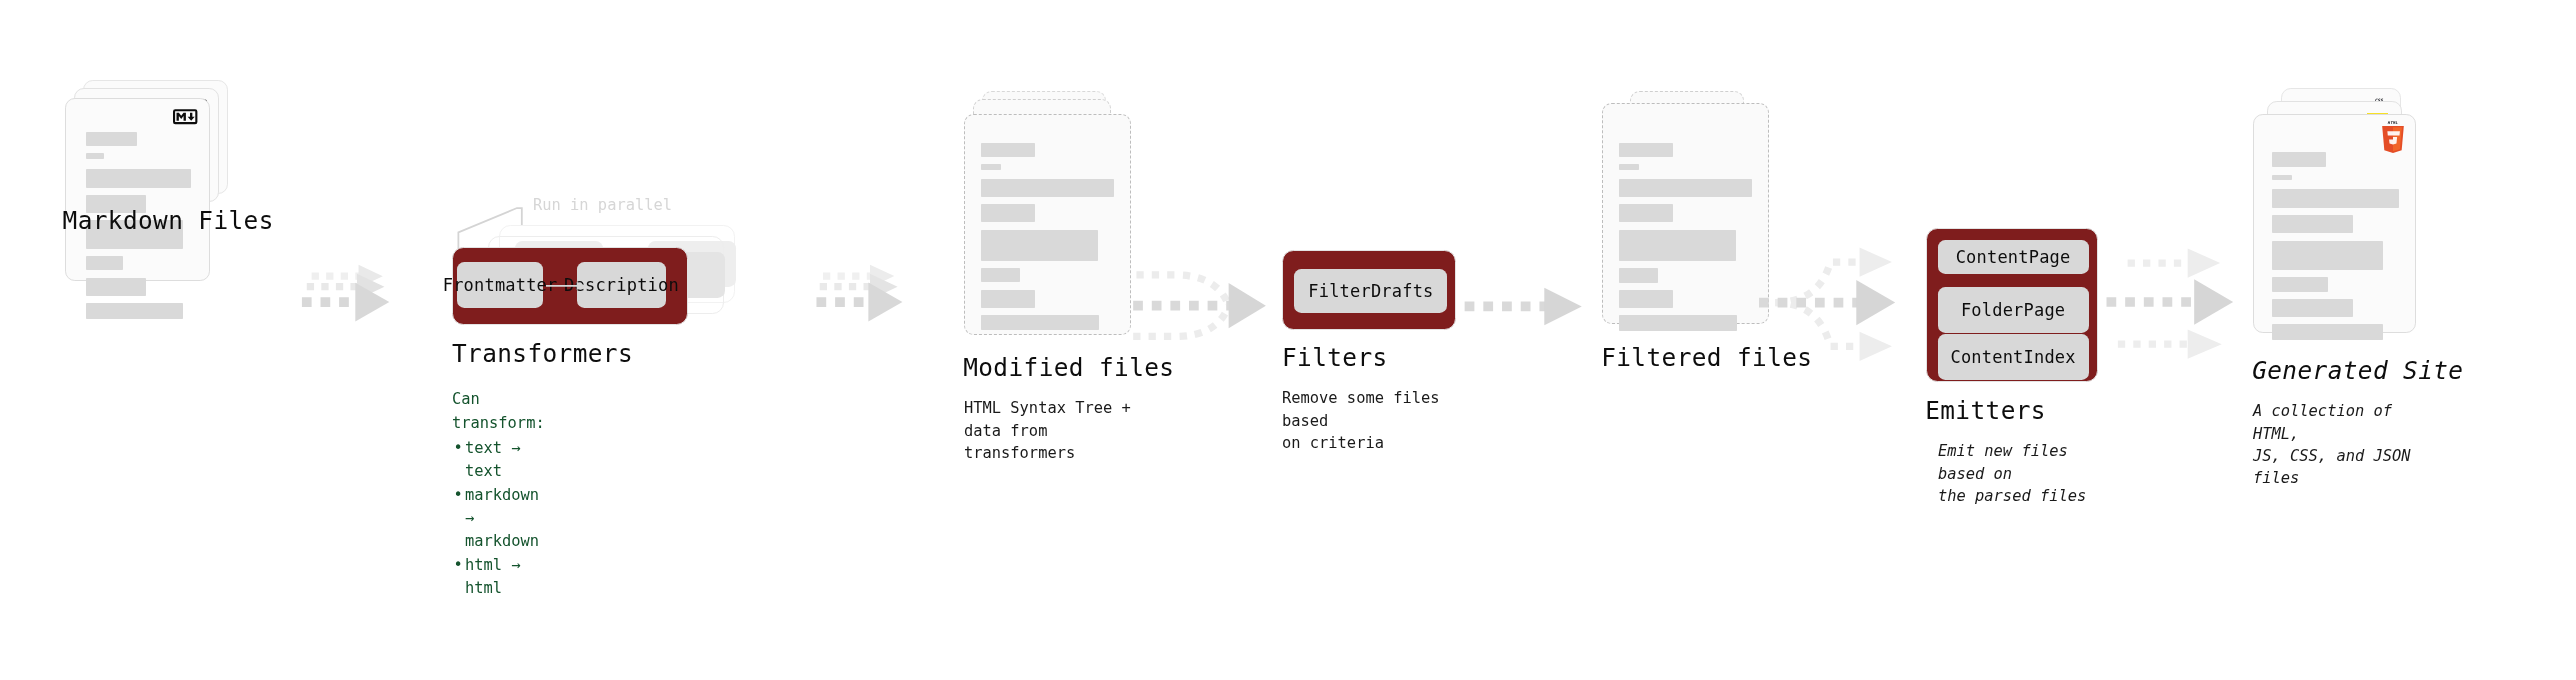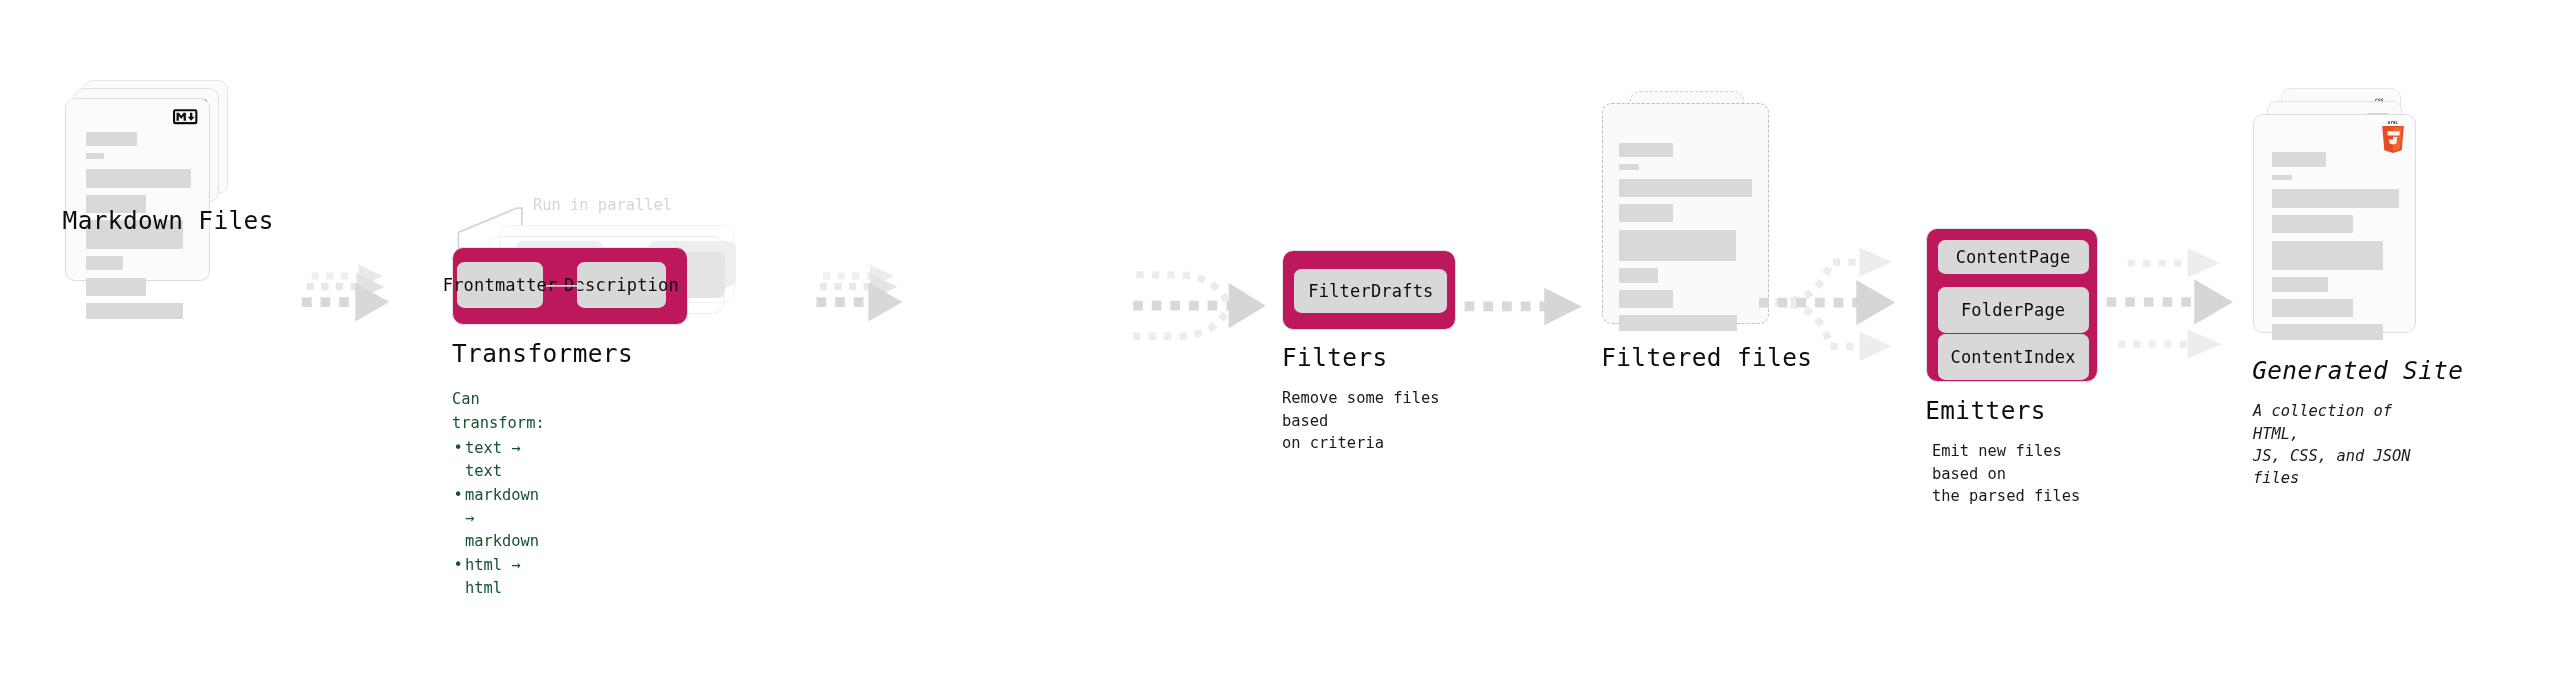--- a/index.html
+++ b/index.html
@@ -99,21 +99,21 @@
     top: 9.8px;
     right: 11.4px;
   }
 
   
   .pbox {
     position: absolute;
     box-sizing: border-box;
     border: 1.3px solid #e3e3e3;
     border-radius: 11.4px;
-    background: #be185d;
+    background: #7f1d1d;
   }
   .pbox.g1 { border-color: #ededed; background: transparent; }
   .pbox.g2 { border-color: #f2f2f2; background: transparent; }
 
   .pill {
     position: absolute;
     box-sizing: border-box;
     background: #d8d8d8;
     border-radius: 7.3px;
     display: flex;
@@ -253,20 +253,43 @@
         <line x1="-2" y1="23" x2="64" y2="23"></line>
         <polygon points="60,7 94,23 60,39" stroke="none"></polygon>
       </g>
       <g stroke-dasharray="12 11" stroke-width="12" fill="#d8d8d8" stroke="#d8d8d8">
         <line x1="-6" y1="42" x2="62" y2="42"></line>
         <polygon points="58,18 100,42 58,66" stroke="none"></polygon>
       </g>
     </svg>
   </div>
 
+  <div class="stage" style="left:964px; top:91px;">
+
+    <div class="doc-stack" style="width:187px;height:211px;">
+      <div class="doc dashed ghost2" style="left:18px; top:0px; width:124px; height:81px;"></div>
+      <div class="doc dashed ghost1" style="left:9px; top:8.1px; width:138px; height:81px;"></div>
+      <div class="doc dashed" style="left:0px; top:23px; width:167px; height:221px;">
+        <div class="doc-body" style="left:16.3px; right:16.3px; top:28px;">
+          <div class="bar" style="width:54px;height:14px;"></div>
+          <div class="bar" style="width:19.5px;height:5.7px;margin-bottom:9px;"></div>
+          <div class="bar" style="width:100%;height:18px;"></div>
+          <div class="bar" style="width:54px;height:18px;"></div>
+          <div class="bar" style="width:88%;height:31px;"></div>
+          <div class="bar" style="width:39px;height:14.6px;"></div>
+          <div class="bar" style="width:54px;height:18px;"></div>
+          <div class="bar" style="width:89%;height:15.4px;"></div>
+        </div>
+      </div>
+    </div>
+
+    <div class="stage-title" style="position:absolute; left:-0.8px; top:264px;">Modified files</div>
+    <div class="stage-sub" style="position:absolute; left:0px; top:295px;">HTML Syntax Tree +
+data from transformers</div>
+  </div>
 
   <div class="stage" style="left:1133px; top:262px;">
     <svg width="146" height="89" viewBox="0 0 180 110" aria-hidden="true">
       <path class="nofill" d="M4 16 H52 Q104 16 118 54" stroke="#ececec" stroke-width="9" stroke-dasharray="9 10"></path>
       <path class="nofill" d="M0 92 H52 Q104 92 118 54" stroke="#ececec" stroke-width="9" stroke-dasharray="9 10"></path>
       <line x1="0" y1="54" x2="122" y2="54" stroke="#d9d9d9" stroke-width="12" stroke-dasharray="12 11"></line>
       <polygon points="118,26 164,54 118,82" fill="#d6d6d6"></polygon>
     </svg>
   </div>
 
@@ -318,21 +341,21 @@
     </svg>
   </div>
 
   <div class="stage" style="left:1926px; top:228px;">
     <div class="pbox" style="left:0px; top:0px; width:172px; height:154px; position:relative;">
       <div class="pill" style="left:10.6px; top:10.6px; width:151px; height:34px;">ContentPage</div>
       <div class="pill" style="left:10.6px; top:58px; width:151px; height:46px;">FolderPage</div>
       <div class="pill" style="left:10.6px; top:105px; width:151px; height:46px;">ContentIndex</div>
     </div>
     <div class="stage-title" style="position:absolute; left:-0.8px; top:170px;">Emitters</div>
-    <div class="stage-sub" style="position:absolute; left:6px; top:201px;">Emit new files based on
+    <div class="stage-sub" style="position:absolute; left:12px; top:201px;font-style:italic;">Emit new files based on
 the parsed files</div>
   </div>
 
   <div class="stage" style="left:2113px; top:237px;">
     <svg width="138" height="130" viewBox="0 0 170 160" aria-hidden="true">
       <g stroke-dasharray="9 10" stroke-width="9" stroke="#ededed" fill="#ededed">
         <line x1="18" y1="32" x2="96" y2="32"></line>
         <polygon points="92,14 132,32 92,50" stroke="none"></polygon>
       </g>
       <g stroke-dasharray="12 11" stroke-width="12" stroke="#d9d9d9" fill="#d6d6d6">

